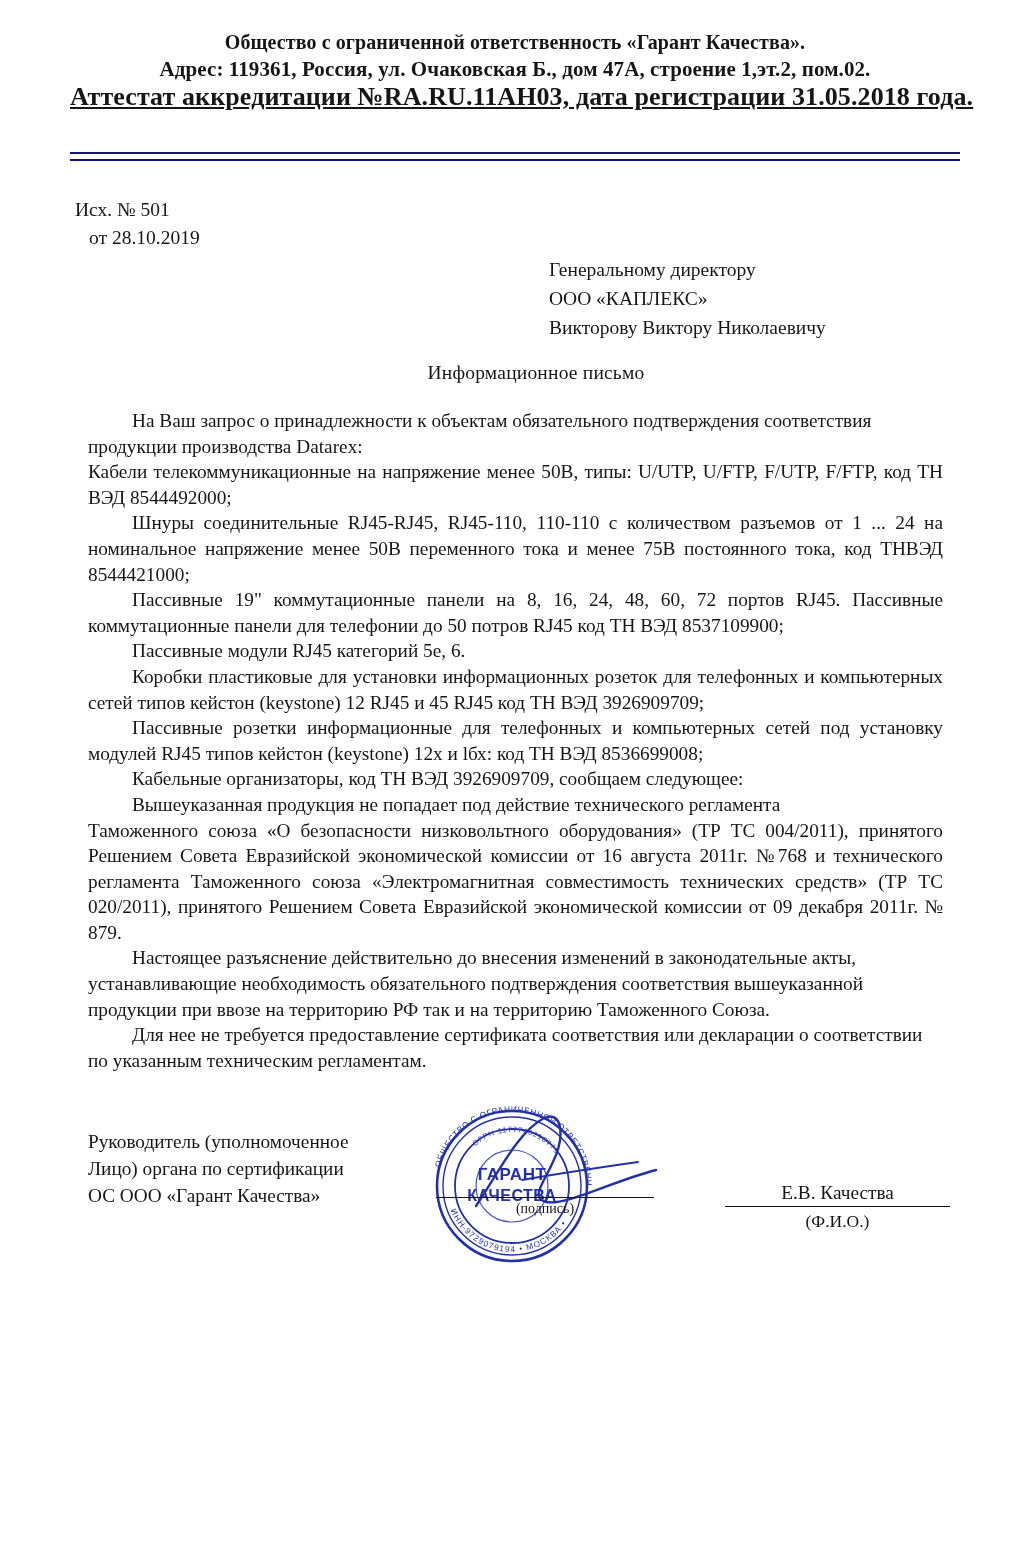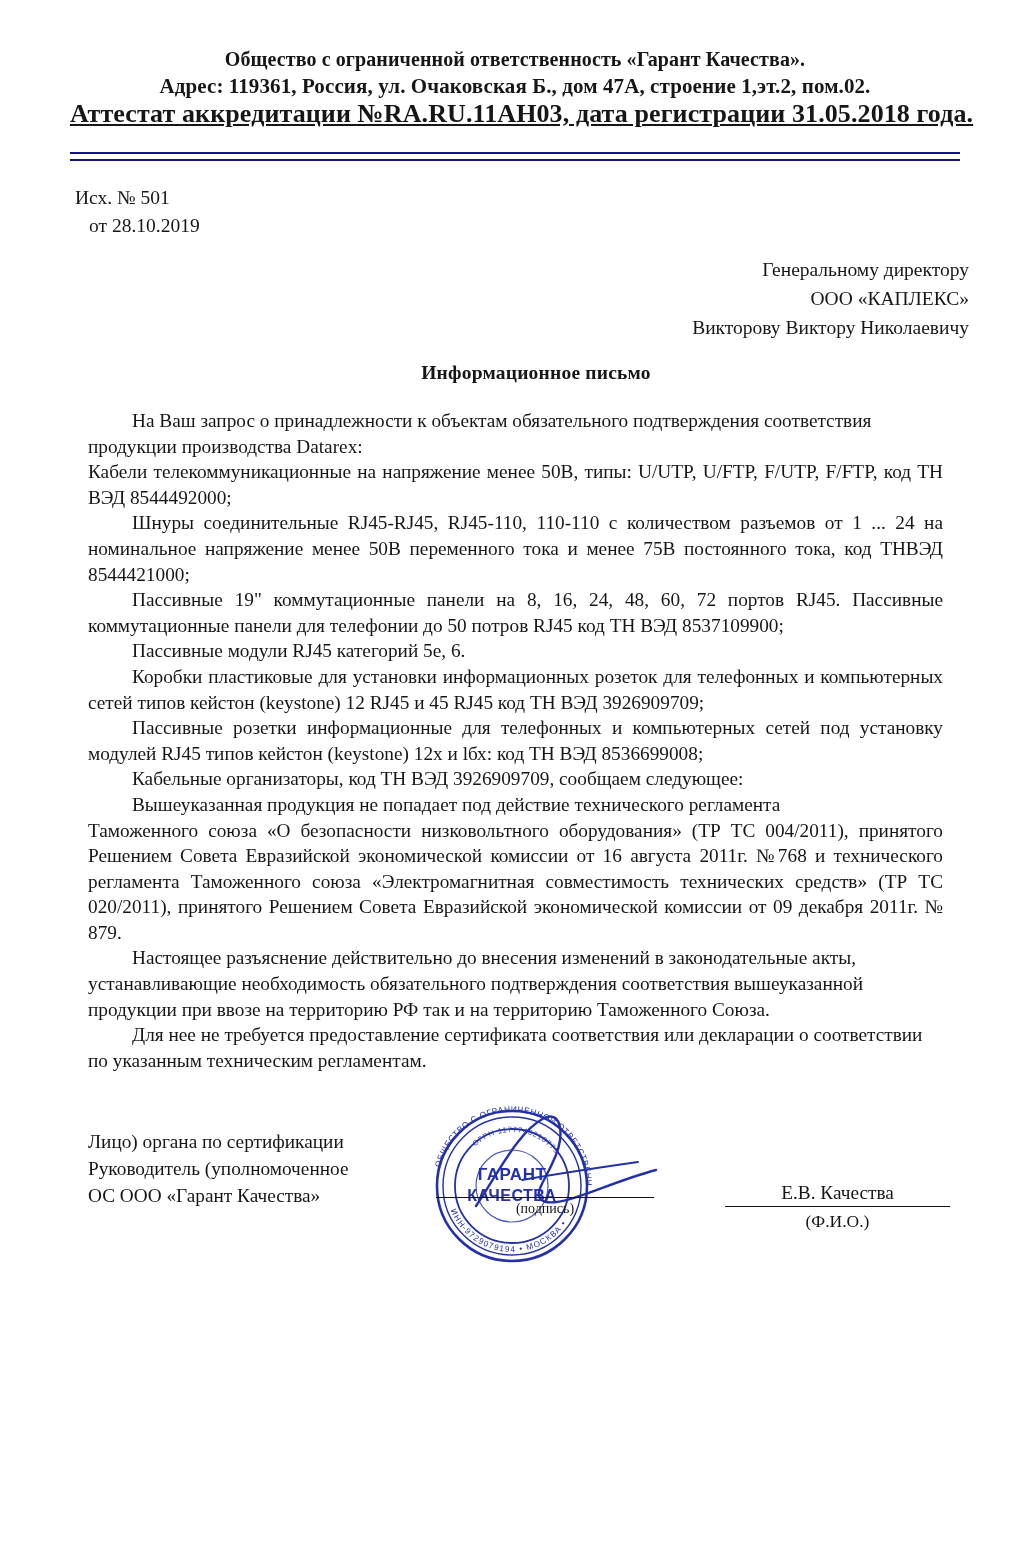--- a/index.html
+++ b/index.html
@@ -19,21 +19,21 @@
   .page {
     position: absolute;
     inset: 0;
     padding: 0;
   }
 
   
   .letterhead {
     position: absolute;
     left: 70px;
-    top: 46px;
+    top: 29px;
     width: 890px;
     text-align: center;
   }
   .letterhead .line {
     font-weight: bold;
     font-size: 19.5px;
     line-height: 27px;
     letter-spacing: 0.1px;
     white-space: nowrap;
   }
@@ -48,46 +48,45 @@
     width: 890px;
     height: 5px;
     border-top: 2px solid #10167a;
     border-bottom: 2px solid #10167a;
   }
 
   
   .outgoing {
     position: absolute;
     left: 75px;
-    top: 184px;
+    top: 196px;
     font-size: 19.5px;
     line-height: 28px;
   }
   .outgoing .ln2 { padding-left: 14px; }
 
   
   .addressee {
     position: absolute;
     right: 55px;
     top: 255px;
     width: 420px;
-    text-align: right;
     font-size: 19.5px;
     line-height: 29px;
   }
 
   
   .doc-title {
     position: absolute;
     left: 0;
     top: 362px;
     width: 1024px;
     text-align: center;
     font-size: 19.5px;
-    font-weight: bold;
+    font-weight: normal;
     letter-spacing: 0.2px;
     padding-left: 48px;
     box-sizing: border-box;
   }
 
   
   .body-text {
     position: absolute;
     left: 88px;
     top: 408px;
@@ -207,22 +206,22 @@
     <p class="ind">Коробки пластиковые для установки информационных розеток для телефонных и компьютерных сетей типов кейстон (keystone) 12 RJ45 и 45 RJ45 код ТН ВЭД 3926909709;</p>
     <p class="ind">Пассивные розетки информационные для телефонных и компьютерных сетей под установку модулей RJ45 типов кейстон (keystone) 12x и lбх: код ТН ВЭД 8536699008;</p>
     <p class="ind last-line-left">Кабельные организаторы, код ТН ВЭД 3926909709, сообщаем следующее:</p>
     <p class="ind last-line-left">Вышеуказанная продукция не попадает под действие технического регламента</p>
     <p>Таможенного союза «О безопасности низковольтного оборудования» (ТР ТС 004/2011), принятого Решением Совета Евразийской экономической комиссии от 16 августа 2011г. №768 и технического регламента Таможенного союза «Электромагнитная совместимость технических средств» (ТР ТС 020/2011), принятого Решением Совета Евразийской экономической комиссии от 09 декабря 2011г. № 879.</p>
     <p class="ind last-line-left">Настоящее разъяснение действительно до внесения изменений в законодательные акты, устанавливающие необходимость обязательного подтверждения соответствия вышеуказанной продукции при ввозе на территорию РФ так и на территорию Таможенного Союза.</p>
     <p class="ind last-line-left">Для нее не требуется предоставление сертификата соответствия или декларации о соответствии по указанным техническим регламентам.</p>
   </div>
 
   <div class="sig-left">
+    <div>Руководитель (уполномоченное</div>
     <div>Лицо) органа по сертификации</div>
-    <div>Руководитель (уполномоченное</div>
     <div>ОС ООО «Гарант Качества»</div>
   </div>
 
   <div class="signature-stroke">
     <svg width="210" height="110" viewBox="0 0 210 110" fill="none">
       <path d="M6 96 C 30 60, 48 22, 74 8 C 92 0, 96 26, 82 54 C 74 72, 60 88, 76 92 C 96 96, 140 72, 186 60" stroke="#2330a8" stroke-width="2.4" fill="none" stroke-linecap="round"></path>
       <path d="M52 70 C 86 64, 126 58, 168 52" stroke="#2330a8" stroke-width="1.8" fill="none" stroke-linecap="round"></path>
     </svg>
   </div>
 

